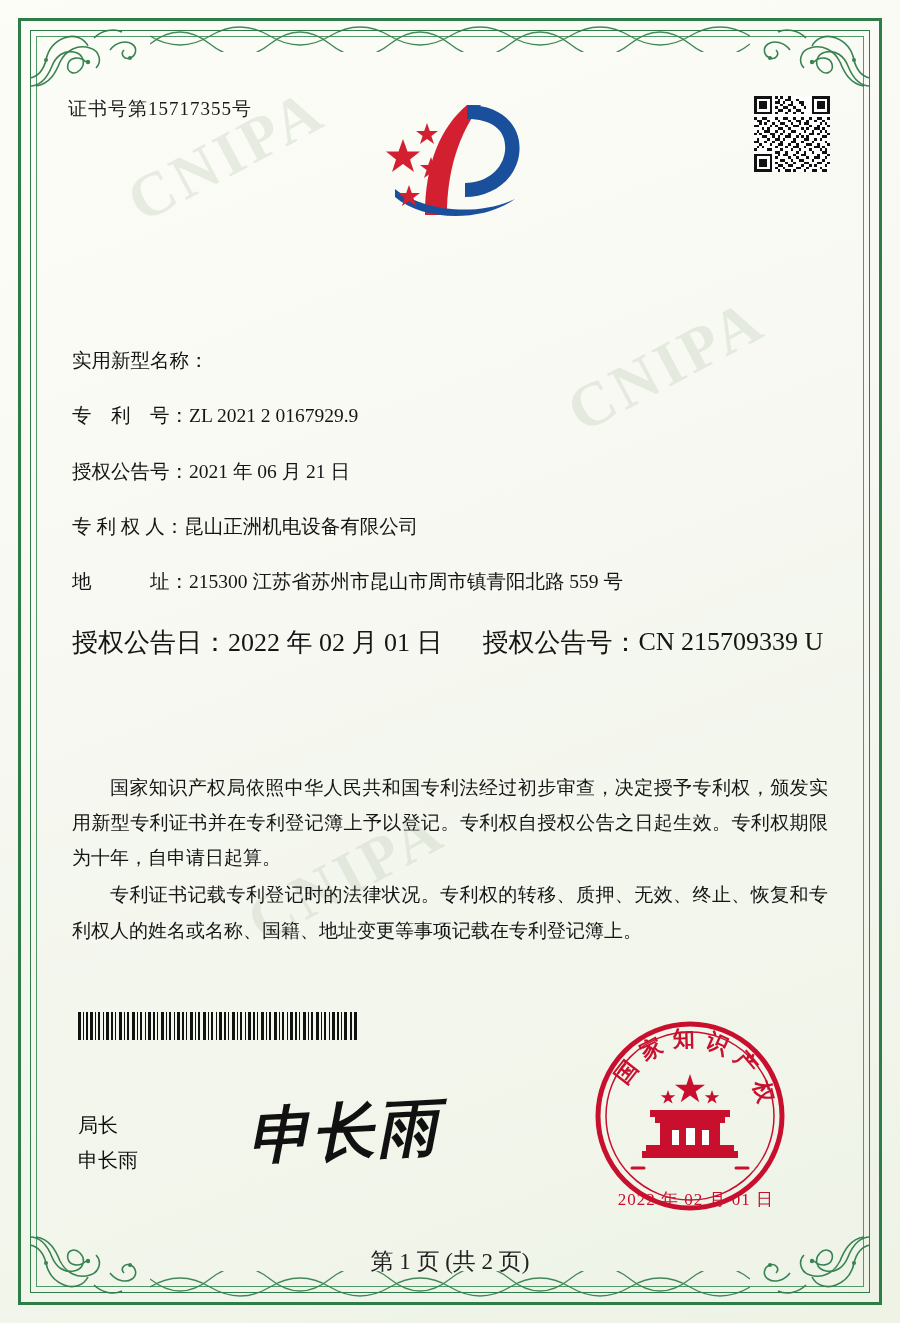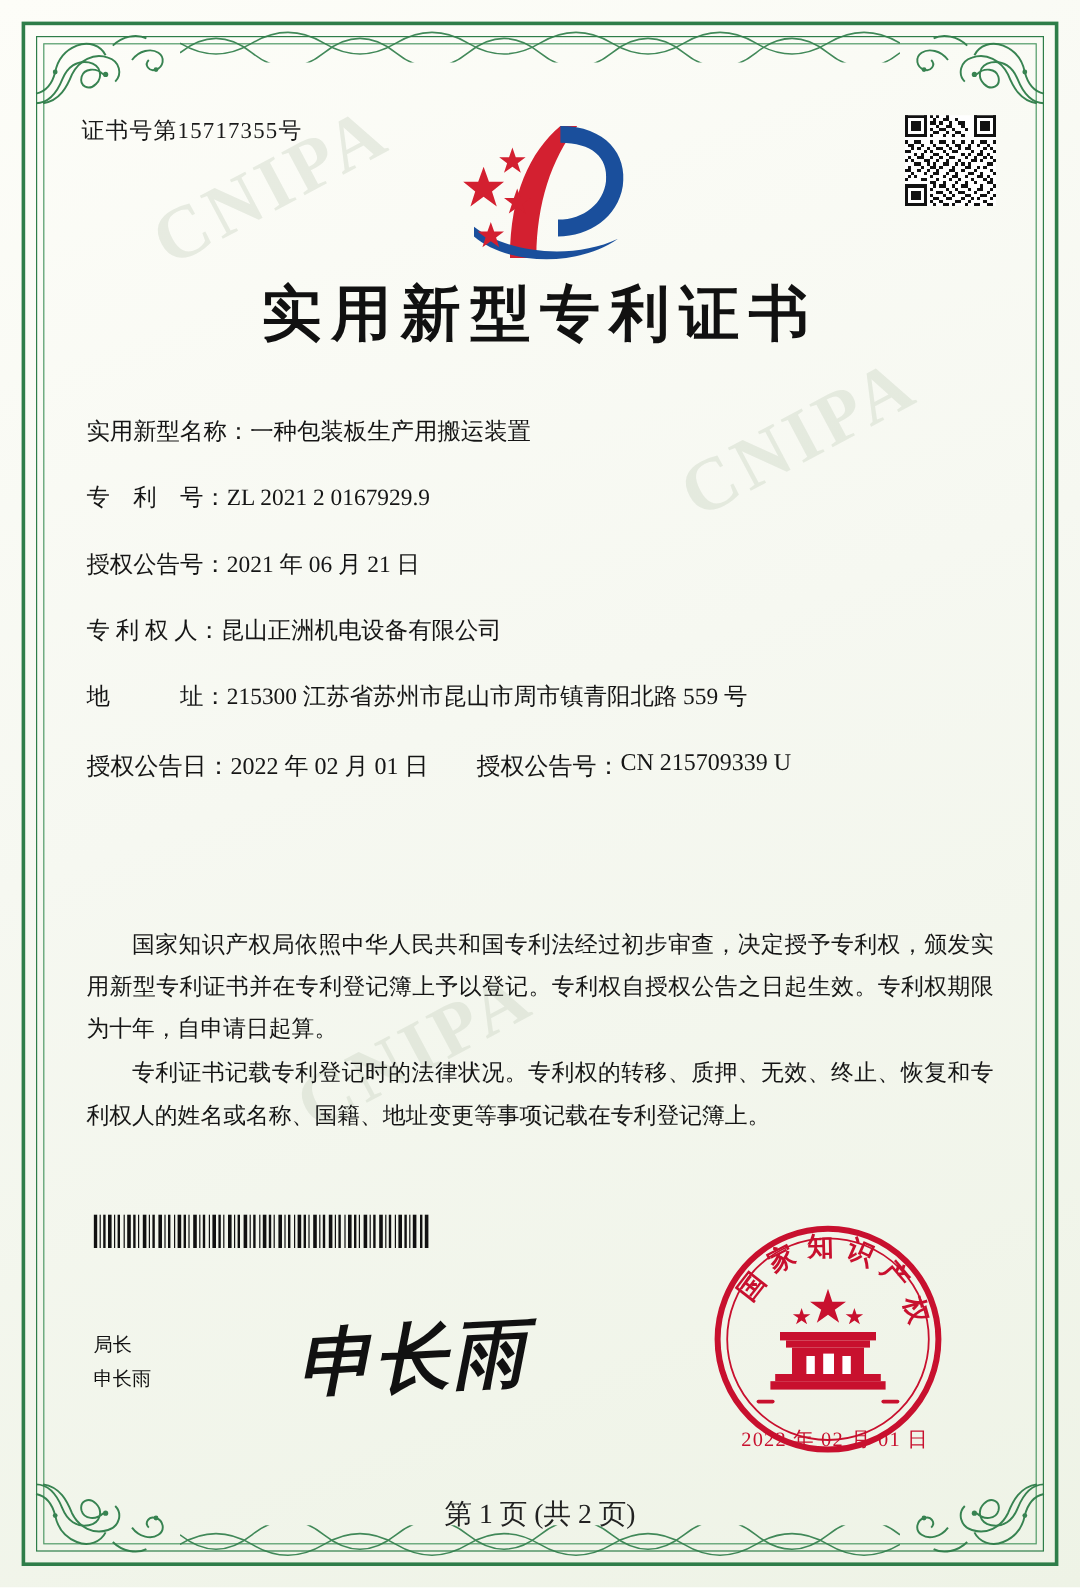--- a/index.html
+++ b/index.html
@@ -138,22 +138,22 @@
   }
   .field-label {
     white-space: pre;
     flex: 0 0 auto;
   }
   .field-value {
     flex: 1 1 auto;
   }
   .row-inline {
     display: flex;
-    align-items: flex-start;
-    font-size: 20px;
+    align-items: center;
+    font-size: 26px;
     margin-bottom: 20px;
     color: #151515;
   }
   .row-inline .seg2 { margin-left: 40px; }
 
   
   .paragraphs {
     position: absolute;
     left: 72px;
     right: 72px;
@@ -176,21 +176,21 @@
     width: 280px;
     height: 28px;
   }
   .barcode svg { display:block; width:100%; height:100%; }
 
   
   .sig-block {
     position: absolute;
     left: 78px;
     top: 1108px;
-    font-size: 16px;
+    font-size: 20px;
     line-height: 1.75;
     color: #111;
   }
   .signature-script {
     position: absolute;
     left: 248px;
     top: 1090px;
     font-size: 62px;
     font-family: "DejaVu Serif", serif;
     font-style: italic;
@@ -539,26 +539,24 @@
 
       <g fill="#d32030">
         <polygon points="48,46 52.5,58.5 65,58.5 55,66.5 59,79 48,71 37,79 41,66.5 31,58.5 43.5,58.5"></polygon>
         <polygon points="72,30 74.8,38 83,38 76.4,43 79,51 72,46 65,51 67.6,43 61,38 69.2,38"></polygon>
         <polygon points="76,64 78.8,72 87,72 80.4,77 83,85 76,80 69,85 71.6,77 65,72 73.2,72"></polygon>
         <polygon points="54,92 56.8,100 65,100 58.4,105 61,113 54,108 47,113 49.6,105 43,100 51.2,100"></polygon>
       </g>
     </svg>
   </div>
 
-  <div class="title">实用新型专利证书</div>
 
   <div class="fields">
     <div class="field-row">
       <span class="field-label">实用新型名称：</span>
-      <span class="field-value">一种包装板生产用搬运装置</span>
     </div>
     <div class="field-row">
       <span class="field-label">专　利　号：</span>
       <span class="field-value">ZL 2021 2 0167929.9</span>
     </div>
     <div class="field-row">
       <span class="field-label">授权公告号：</span>
       <span class="field-value">2021 年 06 月 21 日</span>
     </div>
     <div class="field-row">

